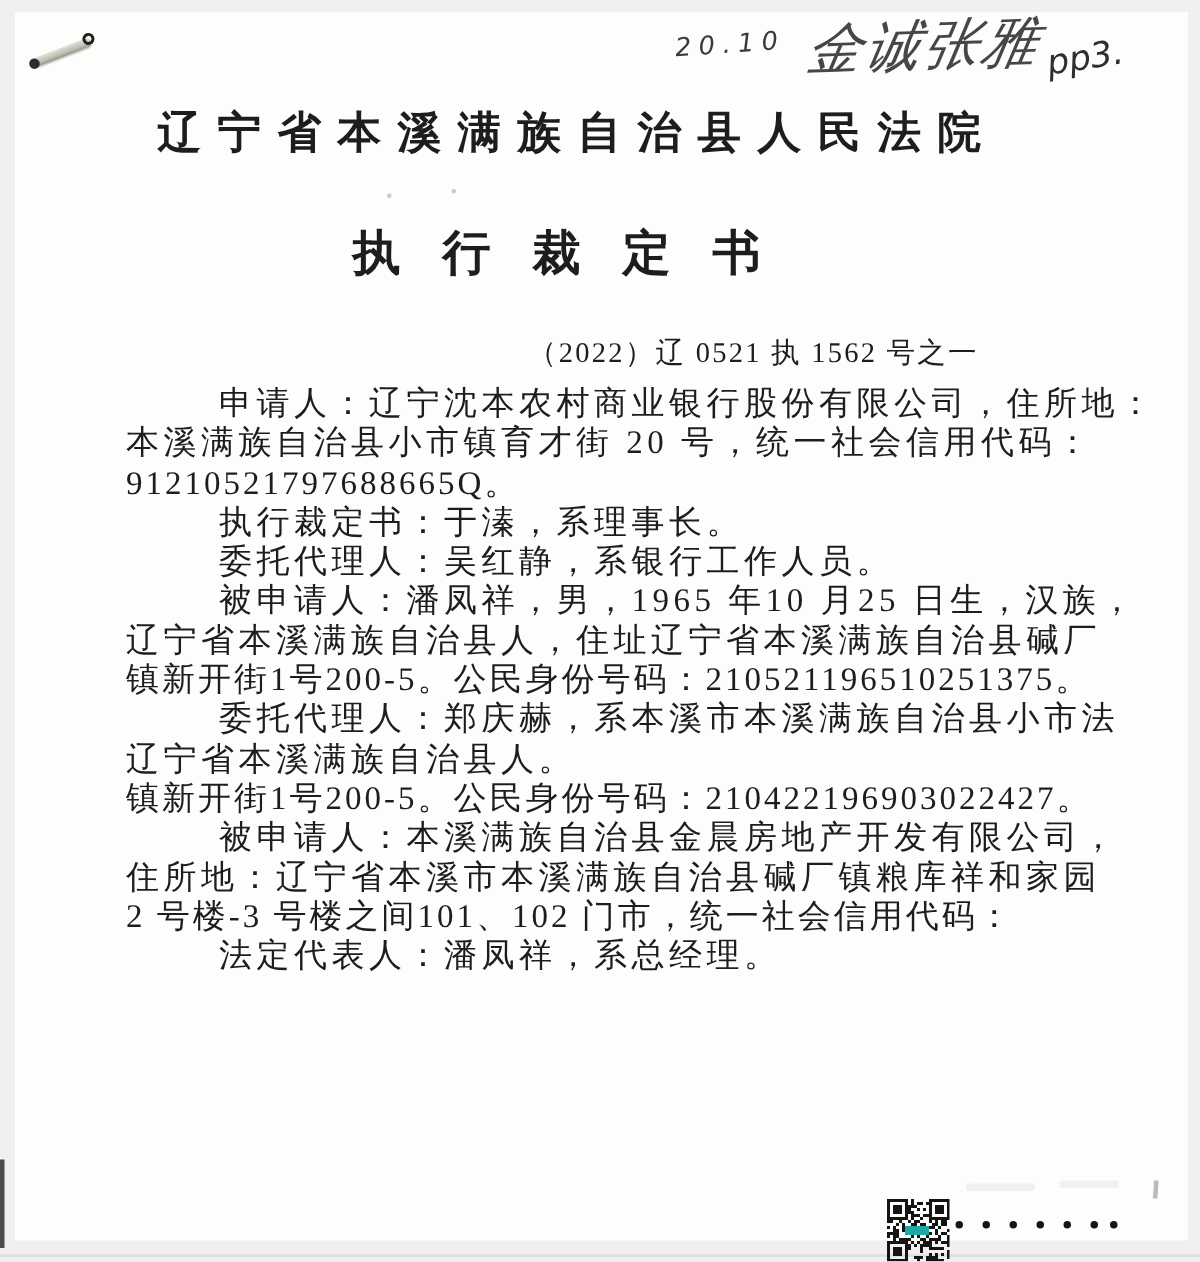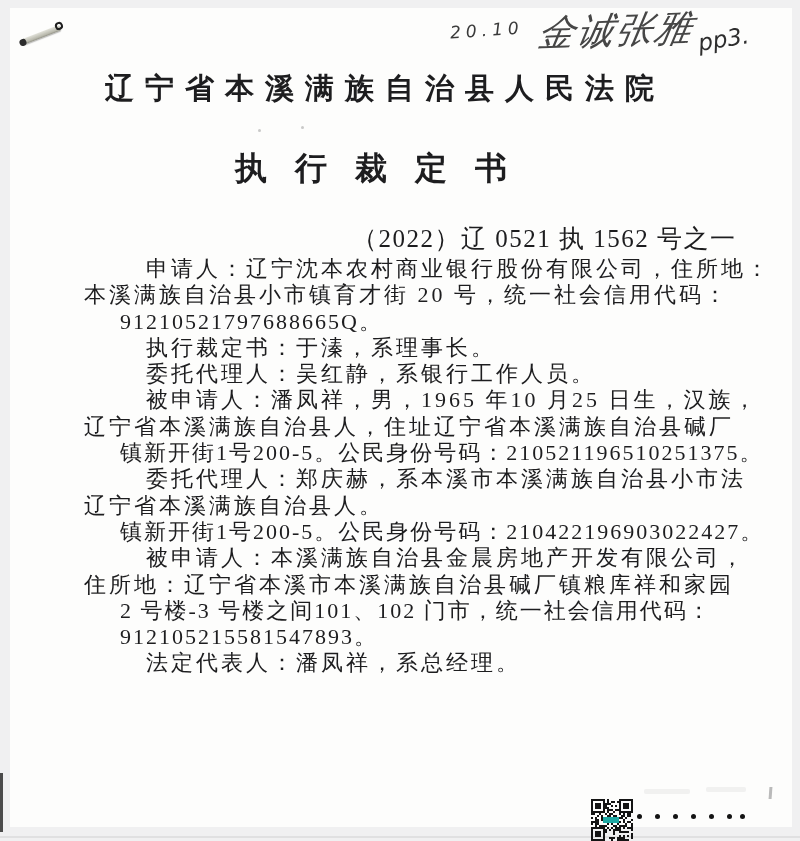--- a/index.html
+++ b/index.html
@@ -25,25 +25,25 @@
   .hw{position:absolute;font-family:"DejaVu Sans", sans-serif;color:#3a3a3a;}
   .hw-date{left:450px;top:20px;font-size:17px;letter-spacing:5px;transform:rotate(-4deg);font-style:italic;}
   .hw-scrawl{left:538px;top:6px;font-size:37px;font-style:italic;letter-spacing:2px;color:#333;
              transform:rotate(-2deg) skewX(-12deg);opacity:.9;}
   .hw-suffix{left:698px;top:26px;font-size:23px;font-style:italic;transform:rotate(-9deg);color:#2e2e2e;}
 
   .court-title{position:absolute;left:10px;top:69px;width:782px;margin:0;text-align:center;
     font-size:29px;font-weight:700;letter-spacing:11px;transform:translateX(-16px);white-space:nowrap;}
   .doc-title{position:absolute;left:10px;top:147px;width:782px;margin:0;text-align:center;
     font-size:32px;font-weight:700;letter-spacing:28px;transform:translateX(-16px);white-space:nowrap;}
-  .case-no{position:absolute;left:86px;top:222px;font-size:25px;letter-spacing:1.5px;padding-left:266px;white-space:nowrap;}
+  .case-no{position:absolute;left:86px;top:222px;font-size:19px;letter-spacing:1.5px;padding-left:266px;white-space:nowrap;}
 
   .text-col{position:absolute;left:84px;top:256px;width:680px;}
   .line{height:26.3px;line-height:26.3px;font-size:22px;letter-spacing:3px;white-space:nowrap;}
-  .line.num{letter-spacing:2px;margin-left:36px;}
+  .line.num{letter-spacing:2px;}
   .indent{padding-left:62px;}
 
   .speck{position:absolute;width:3px;height:3px;border-radius:50%;background:#8a8a8a;opacity:.45;}
   .speck.s1{left:258px;top:129px;}
   .speck.s2{left:301px;top:126px;}
 
   
   .qr{position:absolute;left:591px;top:799px;}
   .dots{position:absolute;left:637px;top:814px;display:flex;align-items:center;}
   .dots i{display:block;width:5px;height:5px;border-radius:50%;background:#141414;margin-right:13px;}
@@ -84,21 +84,20 @@
     <div class="line indent">委托代理人：吴红静，系银行工作人员。</div>
     <div class="line indent">被申请人：潘凤祥，男，1965 年10 月25 日生，汉族，</div>
     <div class="line">辽宁省本溪满族自治县人，住址辽宁省本溪满族自治县碱厂</div>
     <div class="line num">镇新开街1号200-5。公民身份号码：210521196510251375。</div>
     <div class="line indent">委托代理人：郑庆赫，系本溪市本溪满族自治县小市法</div>
     <div class="line">辽宁省本溪满族自治县人。</div>
     <div class="line num">镇新开街1号200-5。公民身份号码：210422196903022427。</div>
     <div class="line indent">被申请人：本溪满族自治县金晨房地产开发有限公司，</div>
     <div class="line">住所地：辽宁省本溪市本溪满族自治县碱厂镇粮库祥和家园</div>
     <div class="line num">2 号楼-3 号楼之间101、102 门市，统一社会信用代码：</div>
-    <div class="line num">912105215581547893。</div>
     <div class="line indent">法定代表人：潘凤祥，系总经理。</div>
   </div>
 
   <svg class="qr" width="42" height="42" viewBox="0 0 21 21" shape-rendering="crispEdges" fill="#141414">
       <rect x="8" y="0" width="1" height="1" fill="#141414"></rect>
       <rect x="8" y="1" width="1" height="1" fill="#141414"></rect>
       <rect x="10" y="1" width="1" height="1" fill="#141414"></rect>
       <rect x="11" y="1" width="1" height="1" fill="#141414"></rect>
       <rect x="13" y="1" width="1" height="1" fill="#141414"></rect>
       <rect x="7" y="2" width="1" height="1" fill="#141414"></rect>

